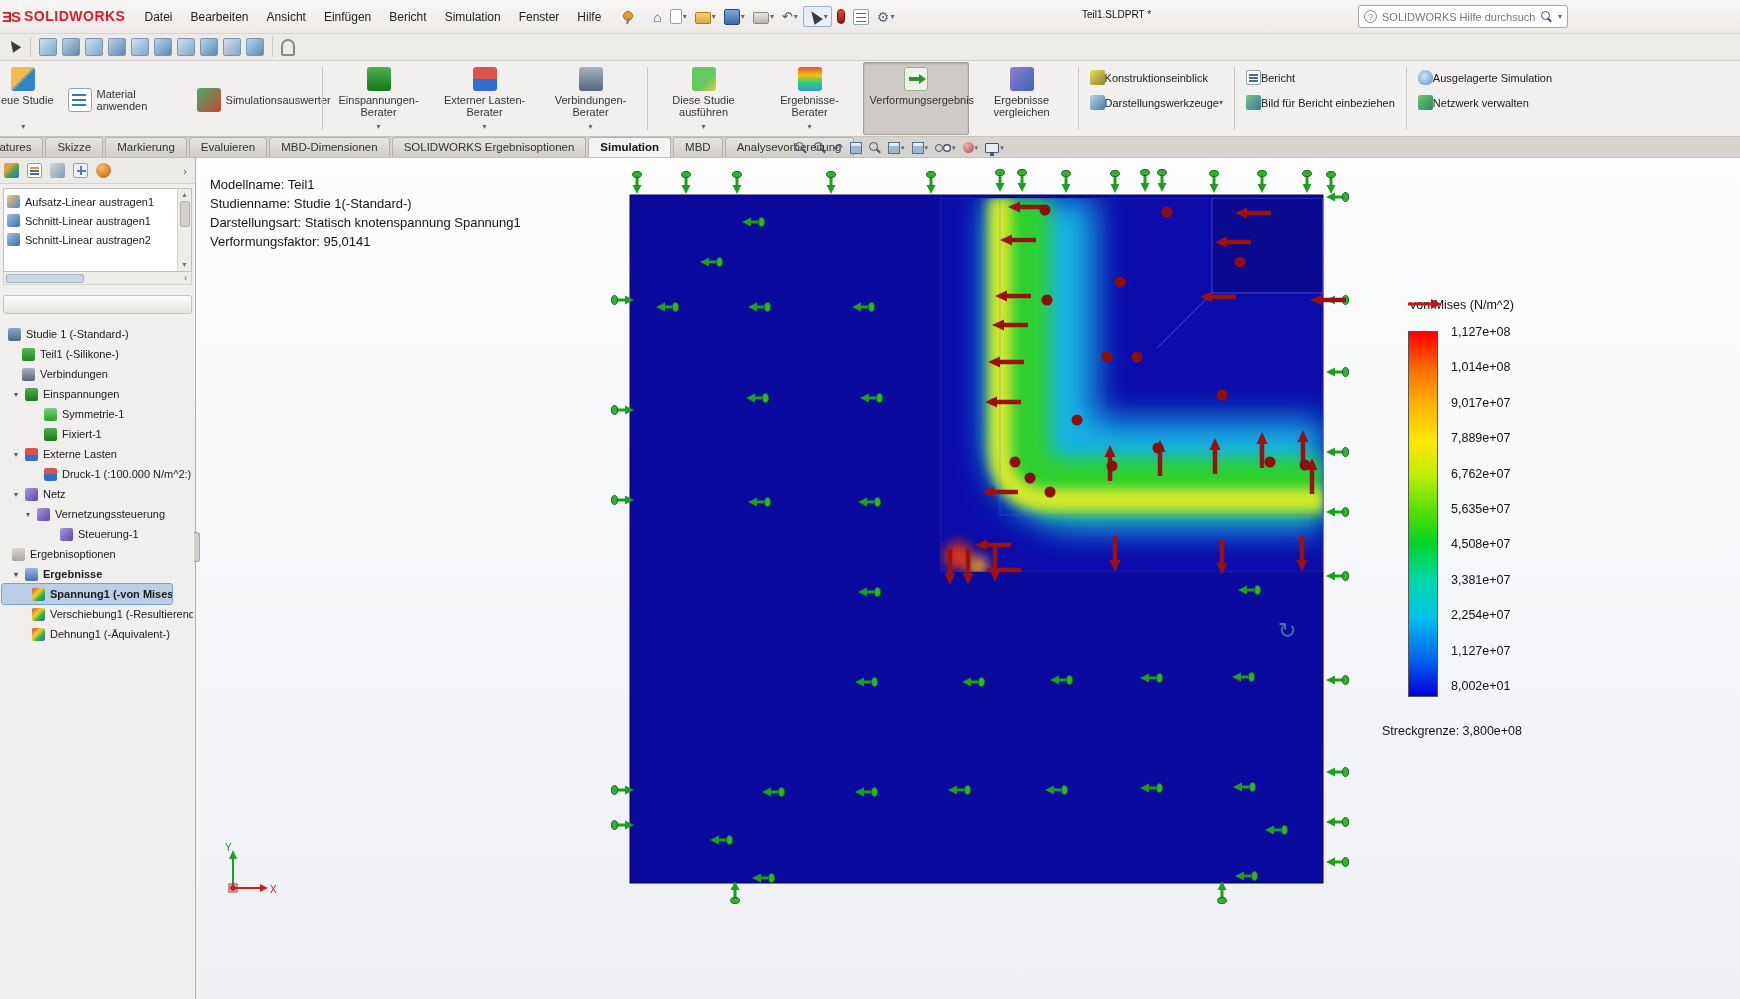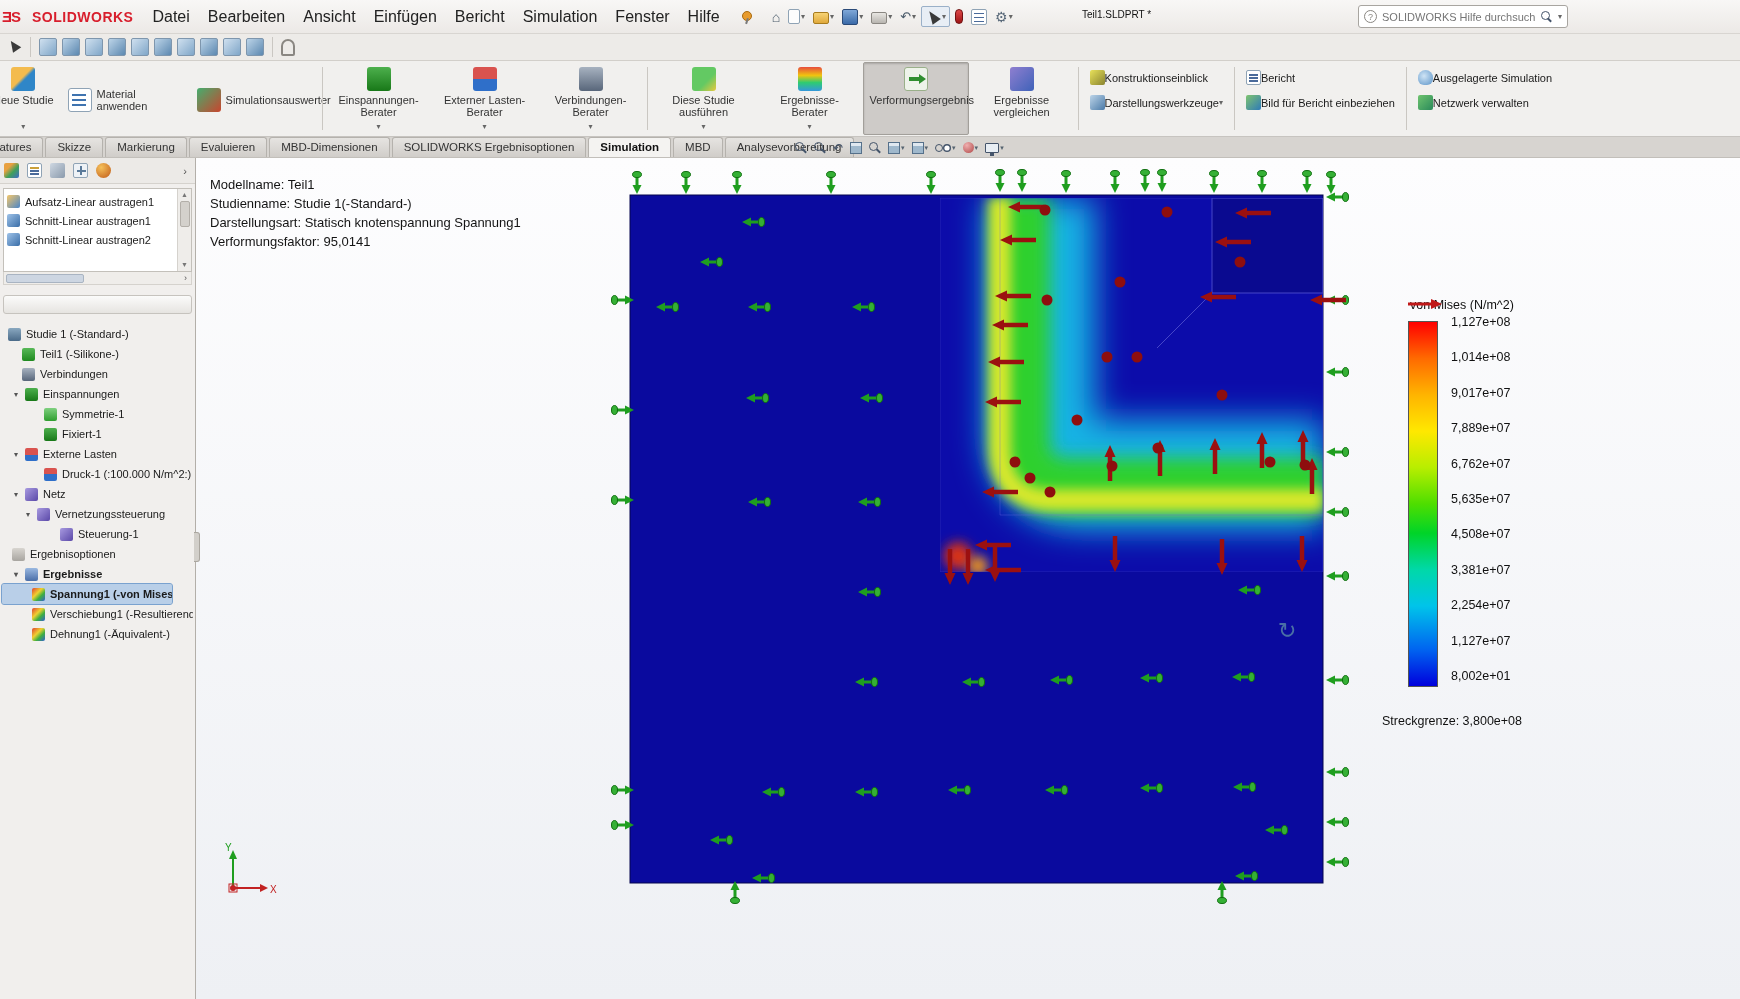--- a/index.html
+++ b/index.html
@@ -1,25 +1,25 @@
 <!DOCTYPE html>
 <html><head>
 <meta charset="utf-8">
 <style>
   *{box-sizing:border-box;margin:0;padding:0}
   html,body{width:1740px;height:999px;overflow:hidden}
   body{position:relative;font-family:"Liberation Sans",sans-serif;background:#f0efed;font-size:12px;color:#1a1a1a}
 
   
   .titlebar{position:absolute;left:0;top:0;width:100%;height:34px;background:linear-gradient(#f8f7f6,#ecE9e6);border-bottom:1px solid #d8d5d1;display:flex;align-items:center}
-  .logo{display:flex;align-items:center;gap:12px;padding:0 10px 0 2px}
+  .logo{display:flex;gap:4px;padding:0 10px 0 2px}
   .logo-mark{color:#d81e2c;font-weight:bold;font-size:15px;letter-spacing:-1px}
   .logo-text{color:#d81e2c;font-weight:bold;font-size:14px;letter-spacing:.5px}
   .menubar{display:flex;align-items:center}
-  .menu-item{padding:4px 9px;font-size:16px;color:#222;cursor:default}
+  .menu-item{padding:4px 9px;font-size:12px;color:#222;cursor:default}
   .pin{width:14px;height:14px;margin:0 10px;position:relative}
   .pin::before{content:"";position:absolute;left:3px;top:1px;width:8px;height:8px;background:#e89b2d;border-radius:50%;border:1px solid #a86a10}
   .pin::after{content:"";position:absolute;left:7px;top:8px;width:1.5px;height:6px;background:#7a7a7a;transform:rotate(18deg)}
   .qtools{display:flex;align-items:center;gap:2px;margin-left:6px}
   .qbtn{display:flex;align-items:center;gap:1px;padding:2px 3px;border-radius:2px}
   .qbtn .caret{font-size:8px;color:#666}
   .gi{display:inline-block;width:16px;height:16px;border-radius:2px}
   .gi-home{font-size:14px;color:#4a5a6a;width:auto;height:auto;line-height:16px}
   .gi-new{background:#fdfdfd;border:1px solid #8fa3b5;width:12px;height:15px}
   .gi-open{background:linear-gradient(#f7d374,#e0a93c);border:1px solid #a87c1e;height:12px;margin-top:3px}
@@ -142,21 +142,21 @@
   .sel{background:#b9cfe8;outline:1px solid #7aa2cf;border-radius:2px;font-weight:bold}
   .bold{font-weight:bold}
   .splitter-handle{position:absolute;right:-5px;top:374px;width:6px;height:30px;background:#d2cfca;border:1px solid #aaa69f;border-left:none;border-radius:0 3px 3px 0;z-index:5}
 
   
   .viewport{position:absolute;left:196px;top:158px;right:0;bottom:0;background:linear-gradient(#fdfdfe,#eef0f4)}
   .viewport svg{position:absolute;left:0;top:0;width:100%;height:100%}
   .annotations{position:absolute;left:14px;top:17px;font-size:13px;line-height:19px;color:#141414;z-index:3}
   .legend{position:absolute;left:1212px;top:140px;width:330px;z-index:3;font-size:12.5px}
   .legend-title{margin-left:2px;color:#111}
-  .legend-body{display:flex;gap:13px;margin-top:9px}
+  .legend-body{display:flex;gap:13px;margin-top:19px}
   .legend-bar{width:30px;height:366px;border:1px solid #555;
     background:linear-gradient(#ff0000,#ff6a00 10%,#ffb400 20%,#ffe800 30%,#b8ee00 40%,#4ede00 50%,#00d428 58%,#00d8a8 68%,#00c4ea 78%,#0064f0 90%,#0000dc)}
   .legend-values{height:368px;display:flex;flex-direction:column;justify-content:space-between;margin-top:-6px;color:#111}
   .legend-yield{display:flex;align-items:center;gap:7px;margin-top:27px;margin-left:-26px;color:#111}
 </style>
 </head>
 <body>
 
 <div class="titlebar">
   <div class="logo">

